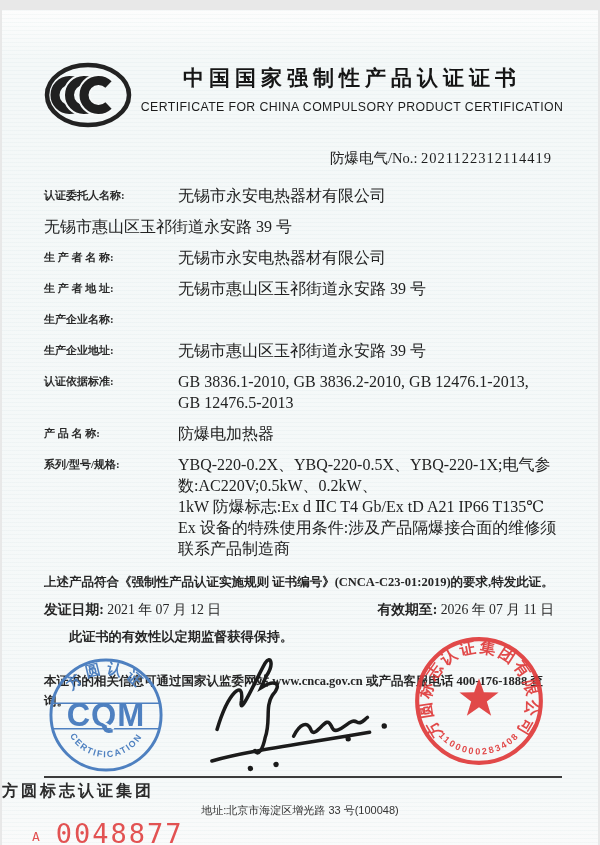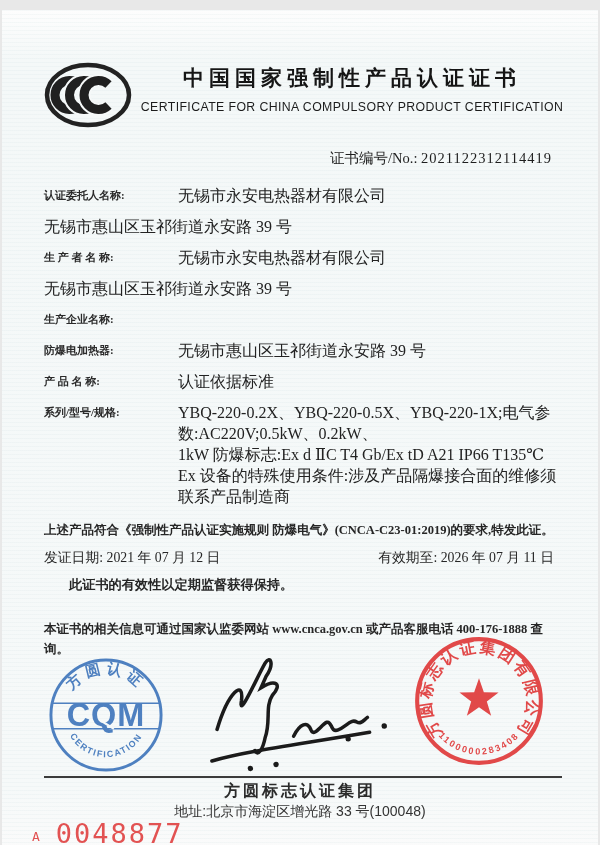--- a/index.html
+++ b/index.html
@@ -24,33 +24,33 @@
   .cert-no-line { text-align:right; padding-right:46px; margin-top:15px; font-size:14.5px; color:#1e1e1e; }
   .cert-no-line .num { letter-spacing:1px; }
 
   .fields { padding:17px 38px 0 42px; }
   .field-row { display:flex; margin-bottom:10px; }
   .field-label { width:134px; flex-shrink:0; font-weight:bold; font-size:11px; line-height:21px; color:#2a2a2a; }
   .field-value { font-size:16px; line-height:21px; white-space:pre-line; color:#222; }
 
   .statement { padding:3px 36px 0 42px; font-size:12.5px; font-weight:bold; line-height:20px; color:#262626; }
   .dates-row { display:flex; justify-content:space-between; padding:9px 44px 0 42px; font-size:13.8px; }
-  .dates-row .lbl { font-weight:normal; }
+  .dates-row .lbl { font-weight:bold; }
   .validity-note { padding:9px 42px 0 67px; font-size:13.2px; font-weight:bold; }
   .info-note { padding:25px 42px 0 42px; font-size:12.5px; font-weight:bold; line-height:20px; }
 
   .cqm-logo { position:absolute; left:45px; top:646px; }
   .signature { position:absolute; left:200px; top:636px; transform:rotate(-3deg); }
   .seal { position:absolute; left:410px; top:624px; z-index:3; opacity:0.93; }
 
   .footer-rule { position:absolute; left:42px; right:36px; top:766px; border-top:2px solid #3c3c3c; z-index:1; }
-  .footer-org  { position:absolute; left:0; right:0; top:771px; text-align:center;
+  .footer-org  { position:absolute; left:0; right:0; top:771px; 
                  font-size:16px; font-weight:bold; letter-spacing:3px; color:#2b2b2b; }
   .footer-addr { position:absolute; left:0; right:0; top:793px; text-align:center;
-                 font-size:14px; color:#333; font-family:"Liberation Sans","DejaVu Sans",sans-serif; }
+                 font-size:11px; color:#333; font-family:"Liberation Sans","DejaVu Sans",sans-serif; }
   .footer-url  { position:absolute; left:0; right:0; top:848px; text-align:center;
                  font-size:11.5px; font-weight:bold; letter-spacing:1px; color:#2e2e2e;
                  font-family:"Liberation Sans","DejaVu Sans",sans-serif; }
   .serial { position:absolute; left:30px; top:808px; color:#e25252; z-index:2;
             font-family:"DejaVu Sans Mono","Liberation Mono",monospace; }
   .serial .pfx { font-size:13px; margin-right:16px; vertical-align:2px; }
   .serial .no  { font-size:27px; letter-spacing:2px; }
   .bottom-strip { position:absolute; left:0; bottom:0; width:440px; height:4px;
             background:linear-gradient(90deg,#474747 0%,#5c5c5c 60%,rgba(120,120,120,0) 100%); }
 </style>
@@ -70,59 +70,65 @@
         <path d="M 66.5 24.5 A 14.5 14.5 0 1 0 66.5 45.5" fill="none" stroke="#202020" stroke-width="9"></path>
       </svg>
     </div>
     <div class="titles">
       <div class="title-cn">中国国家强制性产品认证证书</div>
       <div class="title-en">CERTIFICATE FOR CHINA COMPULSORY PRODUCT CERTIFICATION</div>
     </div>
   </div>
 
   <div class="cert-no-line">
-    <span>证书编号/No.:</span>
+    <span>防爆电气/No.:</span>
     <span class="num">2021122312114419</span>
   </div>
 
   <div class="fields">
     <div class="field-row">
       <div class="field-label">认证委托人名称:</div>
       <div class="field-value">无锡市永安电热器材有限公司</div>
     </div>
     <div class="field-row">
       <div class="field-value">无锡市惠山区玉祁街道永安路 39 号</div>
     </div>
     <div class="field-row">
       <div class="field-label">生 产 者 名 称:</div>
       <div class="field-value">无锡市永安电热器材有限公司</div>
     </div>
     <div class="field-row">
+      <div class="field-label">生 产 者 地 址:</div>
       <div class="field-value">无锡市惠山区玉祁街道永安路 39 号</div>
     </div>
     <div class="field-row">
       <div class="field-label">生产企业名称:</div>
     </div>
     <div class="field-row">
-      <div class="field-label">防爆电加热器:</div>
+      <div class="field-label">生产企业地址:</div>
       <div class="field-value">无锡市惠山区玉祁街道永安路 39 号</div>
     </div>
     <div class="field-row">
+      <div class="field-label">认证依据标准:</div>
+      <div class="field-value">GB 3836.1-2010, GB 3836.2-2010, GB 12476.1-2013,
+GB 12476.5-2013</div>
+    </div>
+    <div class="field-row">
       <div class="field-label">产 品 名 称:</div>
-      <div class="field-value">认证依据标准</div>
+      <div class="field-value">防爆电加热器</div>
     </div>
     <div class="field-row">
       <div class="field-label">系列/型号/规格:</div>
       <div class="field-value">YBQ-220-0.2X、YBQ-220-0.5X、YBQ-220-1X;电气参数:AC220V;0.5kW、0.2kW、
 1kW 防爆标志:Ex d ⅡC T4 Gb/Ex tD A21 IP66 T135℃
 Ex 设备的特殊使用条件:涉及产品隔爆接合面的维修须联系产品制造商</div>
     </div>
   </div>
 
-  <div class="statement">上述产品符合《强制性产品认证实施规则 防爆电气》(CNCA-C23-01:2019)的要求,特发此证。</div>
+  <div class="statement">上述产品符合《强制性产品认证实施规则 证书编号》(CNCA-C23-01:2019)的要求,特发此证。</div>
 
   <div class="dates-row">
     <div>
       <span class="lbl">发证日期:</span>
       <span>2021 年 07 月 12 日</span>
     </div>
     <div>
       <span class="lbl">有效期至:</span>
       <span>2026 年 07 月 11 日</span>
     </div>

